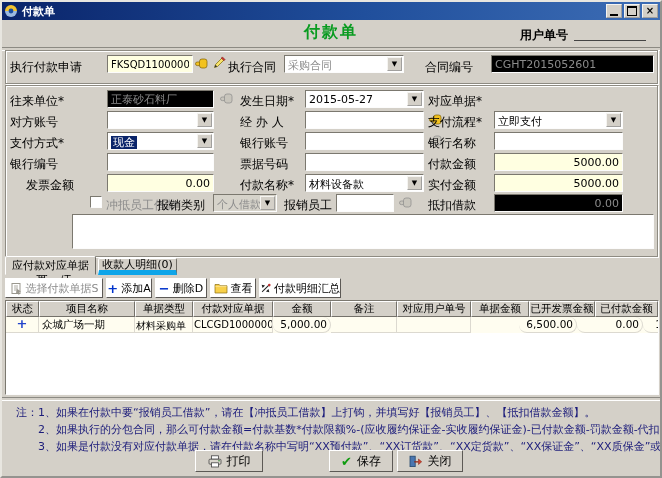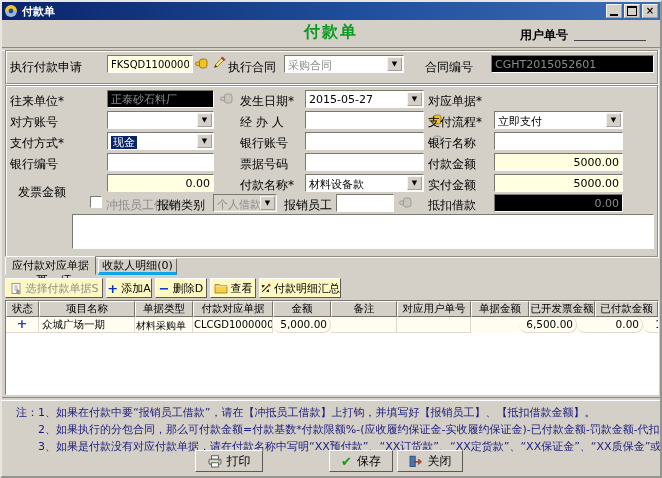--- a/index.html
+++ b/index.html
@@ -41,22 +41,22 @@
   .dd .arr{font-size:7px;line-height:7px;}
   .dd.ddis{background:#d6d3ca;} .dd.ddis .val{color:#8b8b8b;}
   .hl{background:#0a246a;color:#fff;padding:0 2px;}
   .cb{position:absolute;width:12px;height:12px;background:#fff;box-sizing:border-box;
       border:1px solid;border-color:#7b786f #fcfcfc #fcfcfc #7b786f;}
   .icon{position:absolute;width:13px;height:13px;}
   
   .tab{position:absolute;background:#d4d0c8;box-sizing:border-box;
        border:1px solid;border-color:#fff #6e6b64 #d4d0c8 #fff;border-radius:2px 2px 0 0;
        display:flex;align-items:center;justify-content:center;font-size:11px;}
-  .tab.off{border-bottom:3px solid #0ea5e9;height:17px;}
-  .tbtn{position:absolute;height:20px;background:#fef9c3;box-sizing:border-box;
+  .tab.off{border-bottom:5px solid #0ea5e9;height:17px;}
+  .tbtn{position:absolute;height:20px;background:#ffffff;box-sizing:border-box;
         border:1px solid;border-color:#fff #5c5955 #5c5955 #fff;
         display:flex;align-items:center;justify-content:center;gap:3px;font-size:11px;white-space:nowrap;cursor:default;}
   .tbtn.dis2{color:#8b8b8b;}
   .plusg{color:#0033cc;font-weight:bold;font-size:13px;line-height:13px;}
   
   .tablebox{position:absolute;left:3px;top:298px;width:654px;height:95px;background:#fff;box-sizing:border-box;
             border:1px solid;border-color:#7b786f #fcfcfc #fcfcfc #7b786f;overflow:hidden;}
   .thead{display:flex;height:16px;}
   .th{background:#d4d0c8;box-sizing:border-box;border:1px solid;border-color:#fff #74716a #74716a #fff;
       font-size:10.5px;display:flex;align-items:center;justify-content:center;
@@ -177,21 +177,21 @@
   <div class="lbl" style="left:426px;top:133px;width:62px;">银行名称</div>
   <input class="inp" style="left: 492px; top: 130px; width: 129px;">
 
   <div class="lbl" style="left:8px;top:154px;width:94px;">银行编号</div>
   <input class="inp" style="left: 105px; top: 151px; width: 107px;">
   <div class="lbl" style="left:238px;top:154px;width:62px;">票据号码</div>
   <input class="inp" style="left: 303px; top: 151px; width: 119px;">
   <div class="lbl" style="left:426px;top:154px;width:62px;">付款金额</div>
   <input class="inp bg-yellow ta-r" style="left: 492px; top: 151px; width: 129px;" value="5000.00">
 
-  <div class="lbl" style="left:16px;top:175px;width:94px;margin-top:7px;">发票金额</div>
+  <div class="lbl" style="left:24px;top:175px;width:94px;">发票金额</div>
   <input class="inp bg-yellow ta-r" style="left: 105px; top: 172px; width: 107px;" value="0.00">
   <div class="lbl" style="left:238px;top:175px;width:62px;">付款名称*</div>
   <div class="dd" style="left:303px;top:172px;width:119px;">
     <span class="val">材料设备款</span>
     <span class="btn">
         <span class="arr">▼</span>
       </span>
   </div>
   <div class="lbl" style="left:426px;top:175px;width:62px;">实付金额</div>
   <input class="inp bg-yellow ta-r" style="left: 492px; top: 172px; width: 129px;" value="5000.00">

